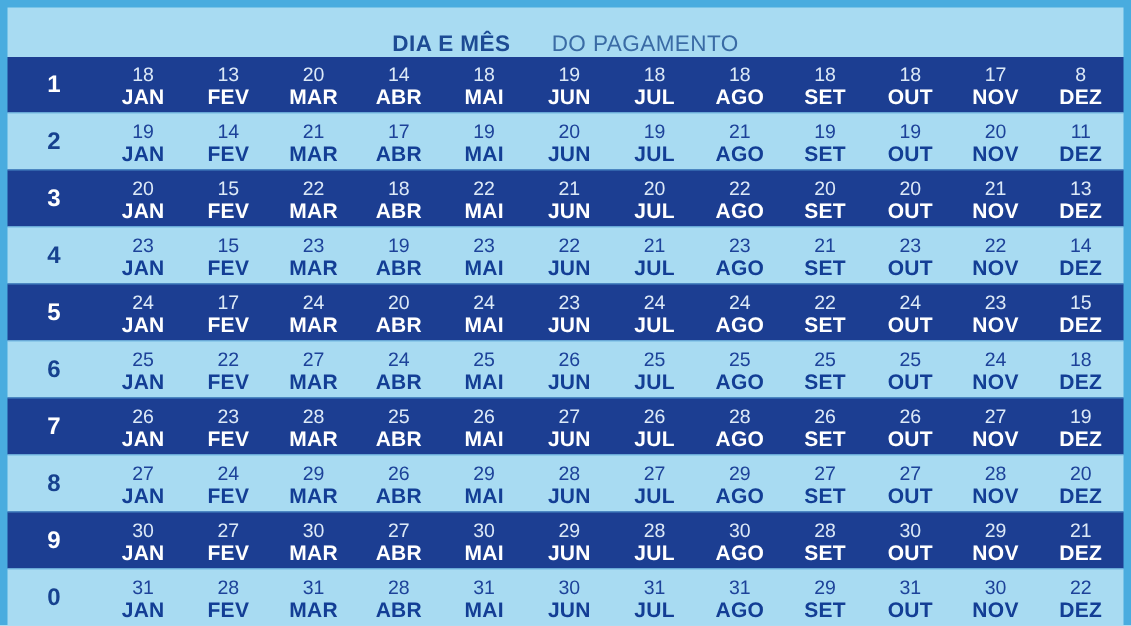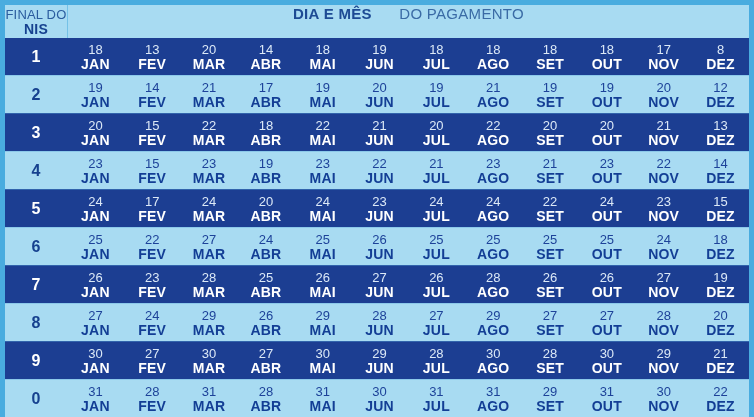--- a/index.html
+++ b/index.html
@@ -25,21 +25,21 @@
     display:flex;align-items:stretch;
   }
   .nis-head{
     width:62px;flex:none;display:flex;flex-direction:column;
     align-items:center;justify-content:center;line-height:14px;
     border-right:1px solid rgba(73,172,223,0.55);
   }
   .nis-head .l1{font-size:13px;color:var(--navy-soft);letter-spacing:.2px;}
   .nis-head .l2{font-size:14px;font-weight:bold;color:var(--navy);letter-spacing:.3px;}
   .title{
-    flex:1;display:flex;align-items:flex-start;justify-content:center;
+    flex:1;display:flex;align-items:flex-end;justify-content:center;
     font-size:15px;letter-spacing:.3px;white-space:pre;
   }
   .title .tb{font-weight:bold;color:#1D4B94;}
   .title .tr{color:#3A6BA5;margin-left:23px;}
   .body{flex:1;display:flex;flex-direction:column;}
   .row{flex:1;display:flex;align-items:stretch;}
   .row + .row{border-top:1px solid rgba(90,170,220,0.35);}
   .row.dark{background:var(--dark);}
   .row.light{background:var(--light);}
   .nis-cell{
@@ -58,24 +58,20 @@
   .row.dark .mon{color:var(--white);}
   .row.light .day{color:#1D4299;}
   .row.light .mon{color:#133E95;}
 </style>
 </head>
 <body>
 
 <div class="frame">
   <div class="table">
     <div class="header-row">
-      <div class="nis-head">
-        <span class="l1">FINAL DO</span>
-        <span class="l2">NIS</span>
-      </div>
       <div class="title"><span class="tb">DIA E MÊS</span><span class="tr"> DO PAGAMENTO</span></div>
     </div>
     <div class="body" id="rows">
         <div class="row dark">
           <div class="nis-cell">1</div>
           <div class="cell">
             <span class="day">18</span>
             <span class="mon">JAN</span>
           </div>
           <div class="cell">
@@ -163,21 +159,21 @@
           </div>
           <div class="cell">
             <span class="day">19</span>
             <span class="mon">OUT</span>
           </div>
           <div class="cell">
             <span class="day">20</span>
             <span class="mon">NOV</span>
           </div>
           <div class="cell">
-            <span class="day">12</span>
+            <span class="day">11</span>
             <span class="mon">DEZ</span>
           </div>
         </div>
         <div class="row dark">
           <div class="nis-cell">3</div>
           <div class="cell">
             <span class="day">20</span>
             <span class="mon">JAN</span>
           </div>
           <div class="cell">

